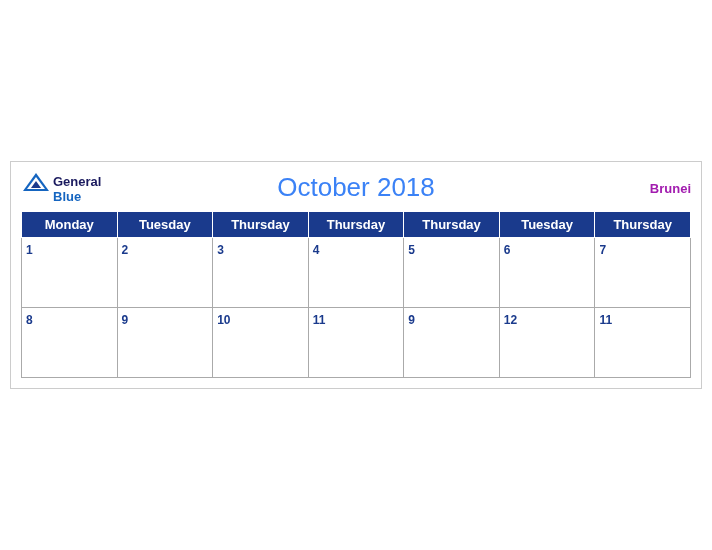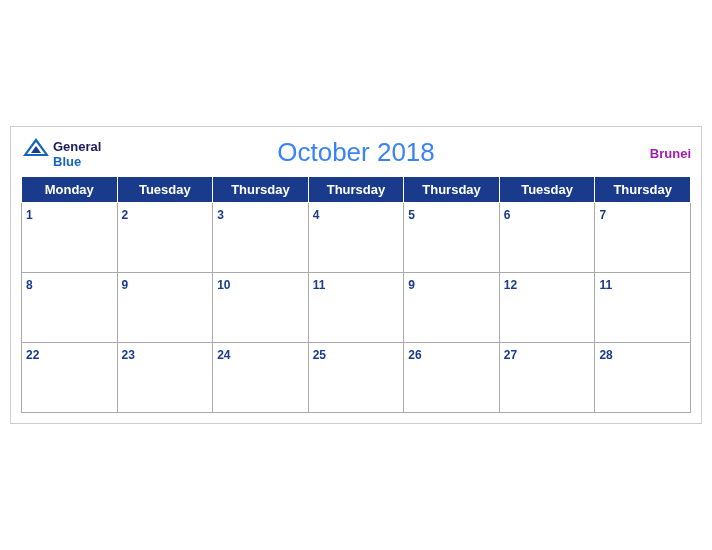--- a/index.html
+++ b/index.html
@@ -142,24 +142,15 @@
         </tr>
         <tr>
           <td><span class="date-num">8</span></td>
           <td><span class="date-num">9</span></td>
           <td><span class="date-num">10</span></td>
           <td><span class="date-num">11</span></td>
           <td><span class="date-num">9</span></td>
           <td><span class="date-num">12</span></td>
           <td><span class="date-num">11</span></td>
         </tr>
-        <tr>
-          <td><span class="date-num">22</span></td>
-          <td><span class="date-num">23</span></td>
-          <td><span class="date-num">24</span></td>
-          <td><span class="date-num">25</span></td>
-          <td><span class="date-num">26</span></td>
-          <td><span class="date-num">27</span></td>
-          <td><span class="date-num">28</span></td>
-        </tr>
       </tbody>
   </table>
 </div>
 
 </body></html>

